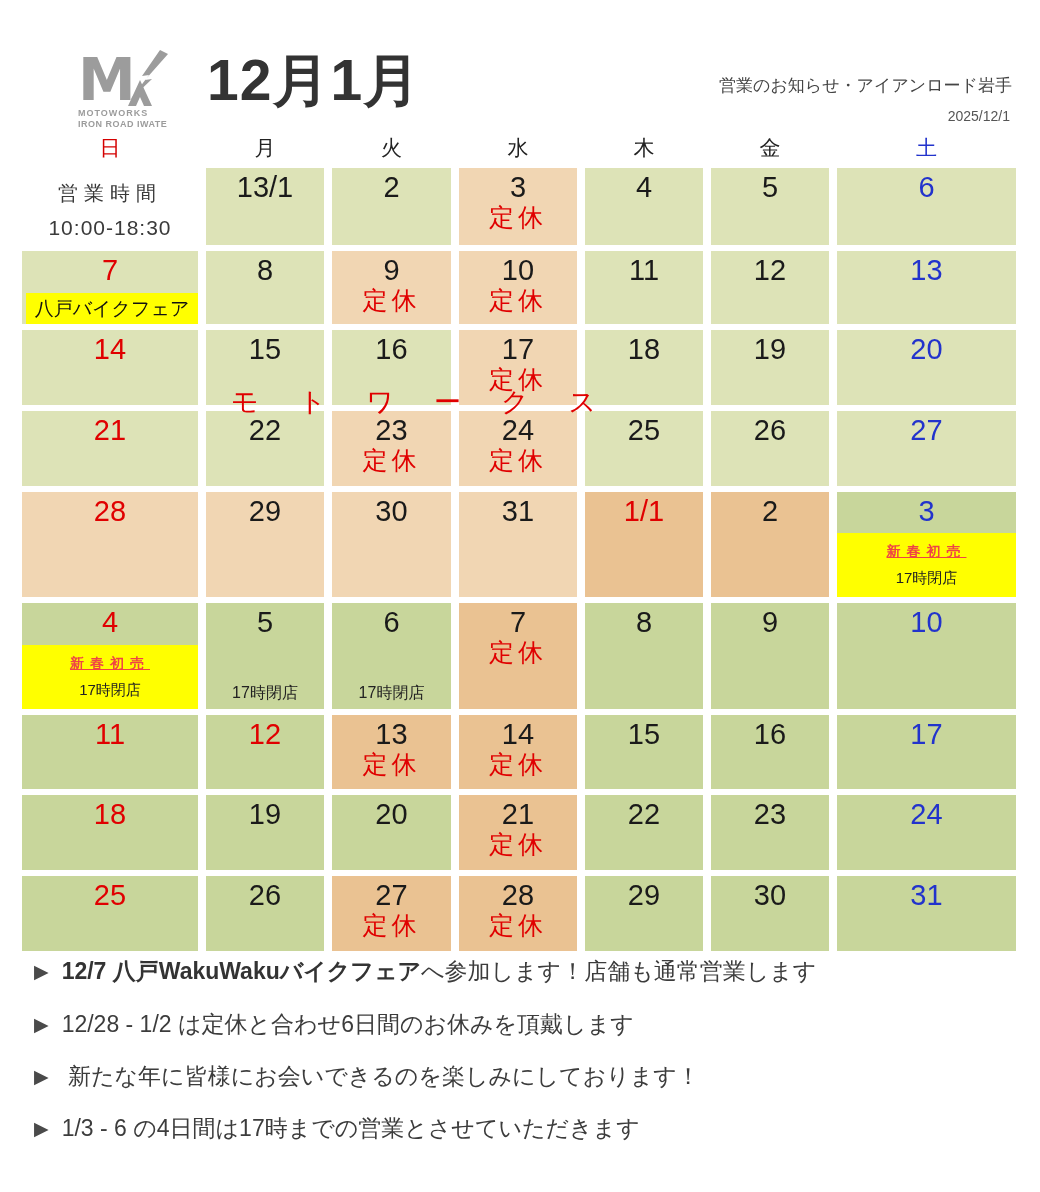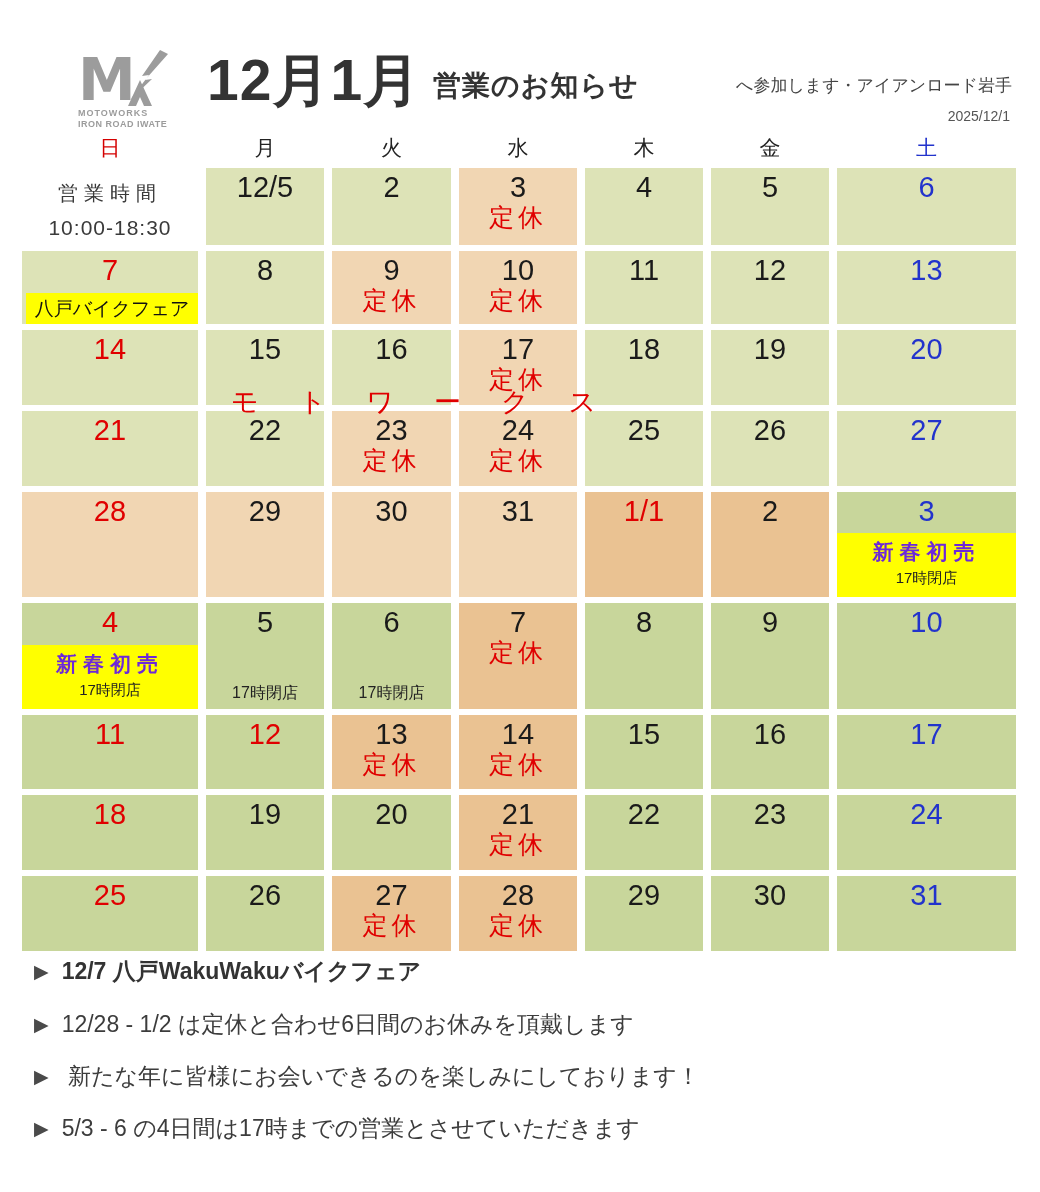--- a/index.html
+++ b/index.html
@@ -28,21 +28,21 @@
   .grid{position:absolute;left:22px;top:168px;display:grid;
         grid-template-columns:176px 118px 119px 118px 118px 118px 179px;
         grid-template-rows:77px 73px 75px 75px 105px 106px 74px 75px 75px;
         gap:6px 8px;}
   .cell{position:relative;display:flex;flex-direction:column;align-items:center;}
   .daynum{font-size:29px;line-height:34px;margin-top:2px;}
   .sub{color:#e00000;font-size:25px;letter-spacing:4px;line-height:24px;margin-top:1px;}
   .banner{position:absolute;left:4px;right:0;bottom:0;height:31px;line-height:31px;
           background:#ffff00;text-align:center;font-size:19px;color:#111;}
   .promo{position:absolute;left:0;right:0;bottom:0;background:#ffff00;text-align:center;padding:4px 0 7px;}
-  .promo-title{font-size:21px;font-weight:700;letter-spacing:6px;line-height:29px;color:#6d28d9;}
+  .promo-title{font-size:14px;font-weight:700;letter-spacing:6px;line-height:29px;color:#ef4444;text-decoration:underline;}
   .promo-sub{font-size:15px;line-height:24px;color:#222;}
   .close-note{position:absolute;left:0;right:0;bottom:5px;text-align:center;font-size:16px;color:#222;}
   .hours-l1{font-size:20px;letter-spacing:6px;color:#3a3a3a;margin-top:12px;}
   .hours-l2{font-size:21px;color:#3a3a3a;margin-top:9px;letter-spacing:1px;}
   .closure{position:absolute;left:231px;top:384px;color:#e00000;font-size:27px;
            letter-spacing:40px;white-space:nowrap;pointer-events:none;}
 
   
   .note{position:absolute;left:34px;display:flex;align-items:baseline;font-size:23px;color:#3c3c3c;white-space:pre;}
   .note .marker{font-size:19px;color:#4a4a4a;margin-right:13px;position:relative;top:-1px;}
@@ -58,43 +58,42 @@
       <text x="0" y="50" font-size="58" font-weight="900" fill="#9c9c9c" font-family="DejaVu Sans, Liberation Sans, sans-serif">M</text>
       <path d="M50 56 62 30 74 56 66 56 62 47 58 56 Z" fill="#9c9c9c"></path>
       <path d="M82 0 64 26 71 25 52 50 74 29 67 30 90 4 Z" fill="#9c9c9c"></path>
     </svg>
     <div class="logo-l1">MOTOWORKS</div>
     <div class="logo-l2">IRON ROAD IWATE</div>
   </div>
 
   <div class="title-row">
     <span class="title-months">12月1月</span>
-    <span class="title-sub">営業のお知らせ</span>
-  </div>
-
-  <div class="company">へ参加します・アイアンロード岩手</div>
+  </div>
+
+  <div class="company">営業のお知らせ・アイアンロード岩手</div>
   <div class="issue-date">2025/12/1</div>
 
   <div class="weekdays">
     <span class="wd-sun">日</span>
     <span>月</span>
     <span>火</span>
     <span>水</span>
     <span>木</span>
     <span>金</span>
     <span class="wd-sat">土</span>
   </div>
 
   <div class="grid">
       <div class="cell">
         <div class="hours-l1">営業時間</div>
         <div class="hours-l2">10:00-18:30</div>
       </div>
       <div class="cell" style="background: rgb(221, 227, 183);">
-        <div class="daynum" style="color: rgb(26, 26, 26);">12/5</div>
+        <div class="daynum" style="color: rgb(26, 26, 26);">13/1</div>
       </div>
       <div class="cell" style="background: rgb(221, 227, 183);">
         <div class="daynum" style="color: rgb(26, 26, 26);">2</div>
       </div>
       <div class="cell" style="background: rgb(241, 214, 179);">
         <div class="daynum" style="color: rgb(26, 26, 26);">3</div>
         <div class="sub">定休</div>
       </div>
       <div class="cell" style="background: rgb(221, 227, 183);">
         <div class="daynum" style="color: rgb(26, 26, 26);">4</div>
@@ -293,25 +292,25 @@
         <div class="daynum" style="color: rgb(26, 26, 26);">30</div>
       </div>
       <div class="cell" style="background: rgb(200, 214, 155);">
         <div class="daynum" style="color: rgb(34, 51, 204);">31</div>
       </div>
     </div>
 
   <div class="closure">モトワークス</div>
 
   <div class="note" style="top:956px;">
-    <span class="marker">▶</span><span class="nb">12/7 八戸WakuWakuバイクフェア</span>
+    <span class="marker">▶</span><span class="nb">12/7 八戸WakuWakuバイクフェア</span><span>へ参加します！店舗も通常営業します</span>
   </div>
   <div class="note" style="top:1009px;">
     <span class="marker">▶</span><span class="nb"></span><span>12/28 - 1/2 は定休と合わせ6日間のお休みを頂戴します</span>
   </div>
   <div class="note" style="top:1061px;">
     <span class="marker">▶</span><span> 新たな年に皆様にお会いできるのを楽しみにしております！</span>
   </div>
   <div class="note" style="top:1113px;">
-    <span class="marker">▶</span><span class="nb"></span><span>5/3 - 6 の4日間は17時までの営業とさせていただきます</span>
+    <span class="marker">▶</span><span class="nb"></span><span>1/3 - 6 の4日間は17時までの営業とさせていただきます</span>
   </div>
 
 </div>
 
 </body></html>

